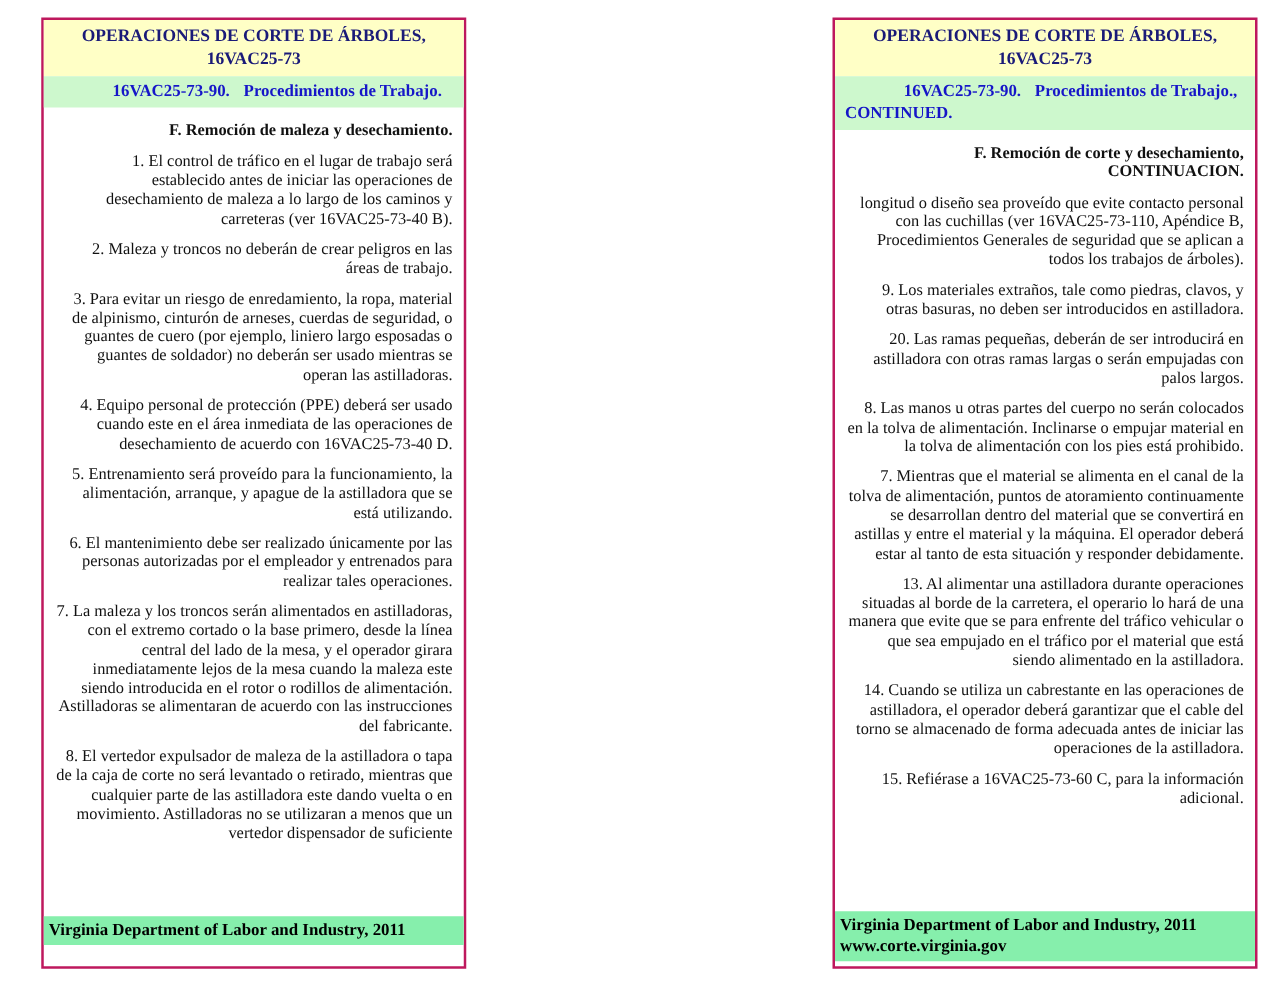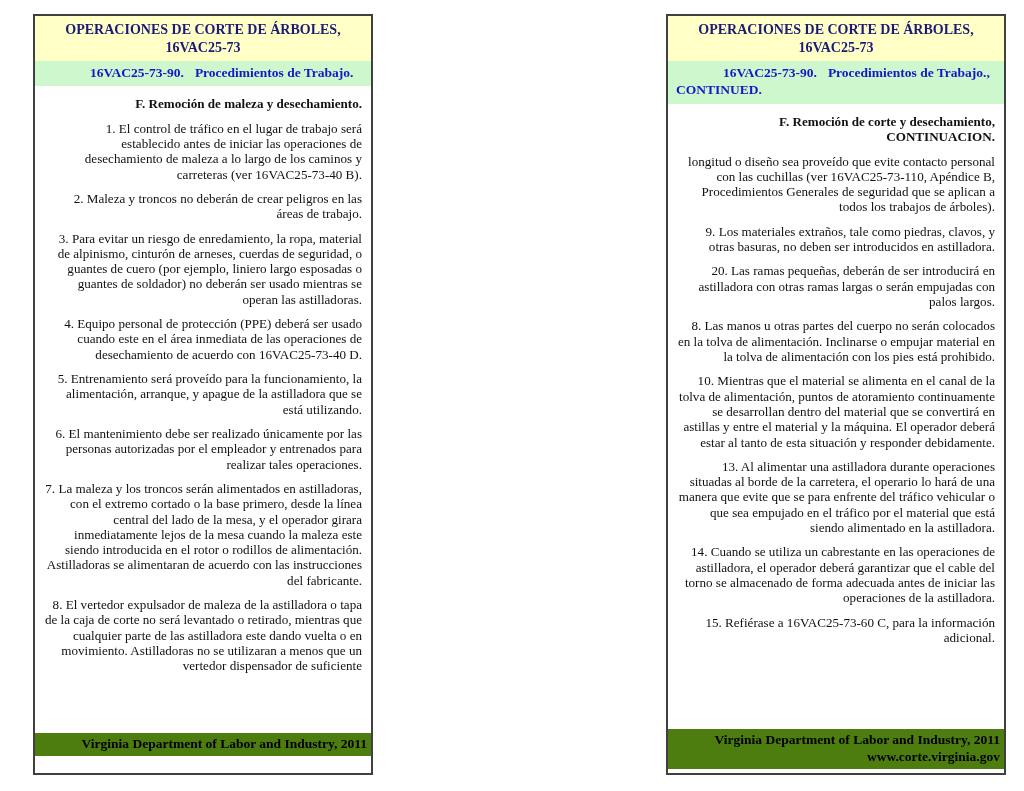--- a/index.html
+++ b/index.html
@@ -7,21 +7,21 @@
     width: 1024px; height: 791px;
     background: #ffffff;
     font-family: "Liberation Serif", serif;
     position: relative;
     color: #111111;
   }
   .card {
     position: absolute;
     top: 14px;
     width: 340px; height: 761px;
-    border: 2px solid #404040;
+    border: 2px solid #be185d;
     background: #ffffff;
     box-sizing: border-box;
     display: flex;
     flex-direction: column;
   }
   #card-left  { left: 33px; }
   #card-right { left: 666px; }
 
   .band-title {
     background: #FFFFC6;
@@ -47,24 +47,24 @@
     padding: 1px 9px 0;
     font-size: 13.1px;
     line-height: 1.17;
     overflow: hidden;
     text-align: right;
   }
   .body p { margin: 9px 0; }
   .subhead { font-weight: bold; }
 
   .band-footer {
-    background: #4d7c0f;
+    background: #86efac;
     color: #000000;
     font-weight: bold;
-    text-align: right;
+    text-align: left;
     font-size: 13.5px;
     line-height: 1.3;
     padding: 2px 4px 3px;
   }
   .footer-left  { margin-bottom: 17px; }
   .footer-right { margin-bottom: 4px; }
 </style>
 </head>
 <body>
 
@@ -101,21 +101,21 @@
     </header>
     <div class="band-section">
       <span class="code">16VAC25-73-90.</span><span>Procedimientos de Trabajo., CONTINUED.</span>
     </div>
     <div class="body">
       <p class="subhead">F. Remoción de corte y desechamiento, CONTINUACION.</p>
       <p>longitud o diseño sea proveído que evite contacto personal con las cuchillas (ver 16VAC25-73-110, Apéndice B, Procedimientos Generales de seguridad que se aplican a todos los trabajos de árboles).</p>
       <p>9. Los materiales extraños, tale como piedras, clavos, y otras basuras, no deben ser introducidos en astilladora.</p>
       <p>20. Las ramas pequeñas, deberán de ser introducirá en astilladora con otras ramas largas o serán empujadas con palos largos.</p>
       <p>8. Las manos u otras partes del cuerpo no serán colocados en la tolva de alimentación. Inclinarse o empujar material en la tolva de alimentación con los pies está prohibido.</p>
-      <p>10. Mientras que el material se alimenta en el canal de la tolva de alimentación, puntos de atoramiento continuamente se desarrollan dentro del material que se convertirá en astillas y entre el material y la máquina. El operador deberá estar al tanto de esta situación y responder debidamente.</p>
+      <p>7. Mientras que el material se alimenta en el canal de la tolva de alimentación, puntos de atoramiento continuamente se desarrollan dentro del material que se convertirá en astillas y entre el material y la máquina. El operador deberá estar al tanto de esta situación y responder debidamente.</p>
       <p>13. Al alimentar una astilladora durante operaciones situadas al borde de la carretera, el operario lo hará de una manera que evite que se para enfrente del tráfico vehicular o que sea empujado en el tráfico por el material que está siendo alimentado en la astilladora.</p>
       <p>14. Cuando se utiliza un cabrestante en las operaciones de astilladora, el operador deberá garantizar que el cable del torno se almacenado de forma adecuada antes de iniciar las operaciones de la astilladora.</p>
       <p>15. Refiérase a 16VAC25-73-60 C, para la información adicional.</p>
     </div>
     <footer class="band-footer footer-right">
       <div>Virginia Department of Labor and Industry, 2011</div>
       <div>www.corte.virginia.gov</div>
     </footer>
   </section>
 

